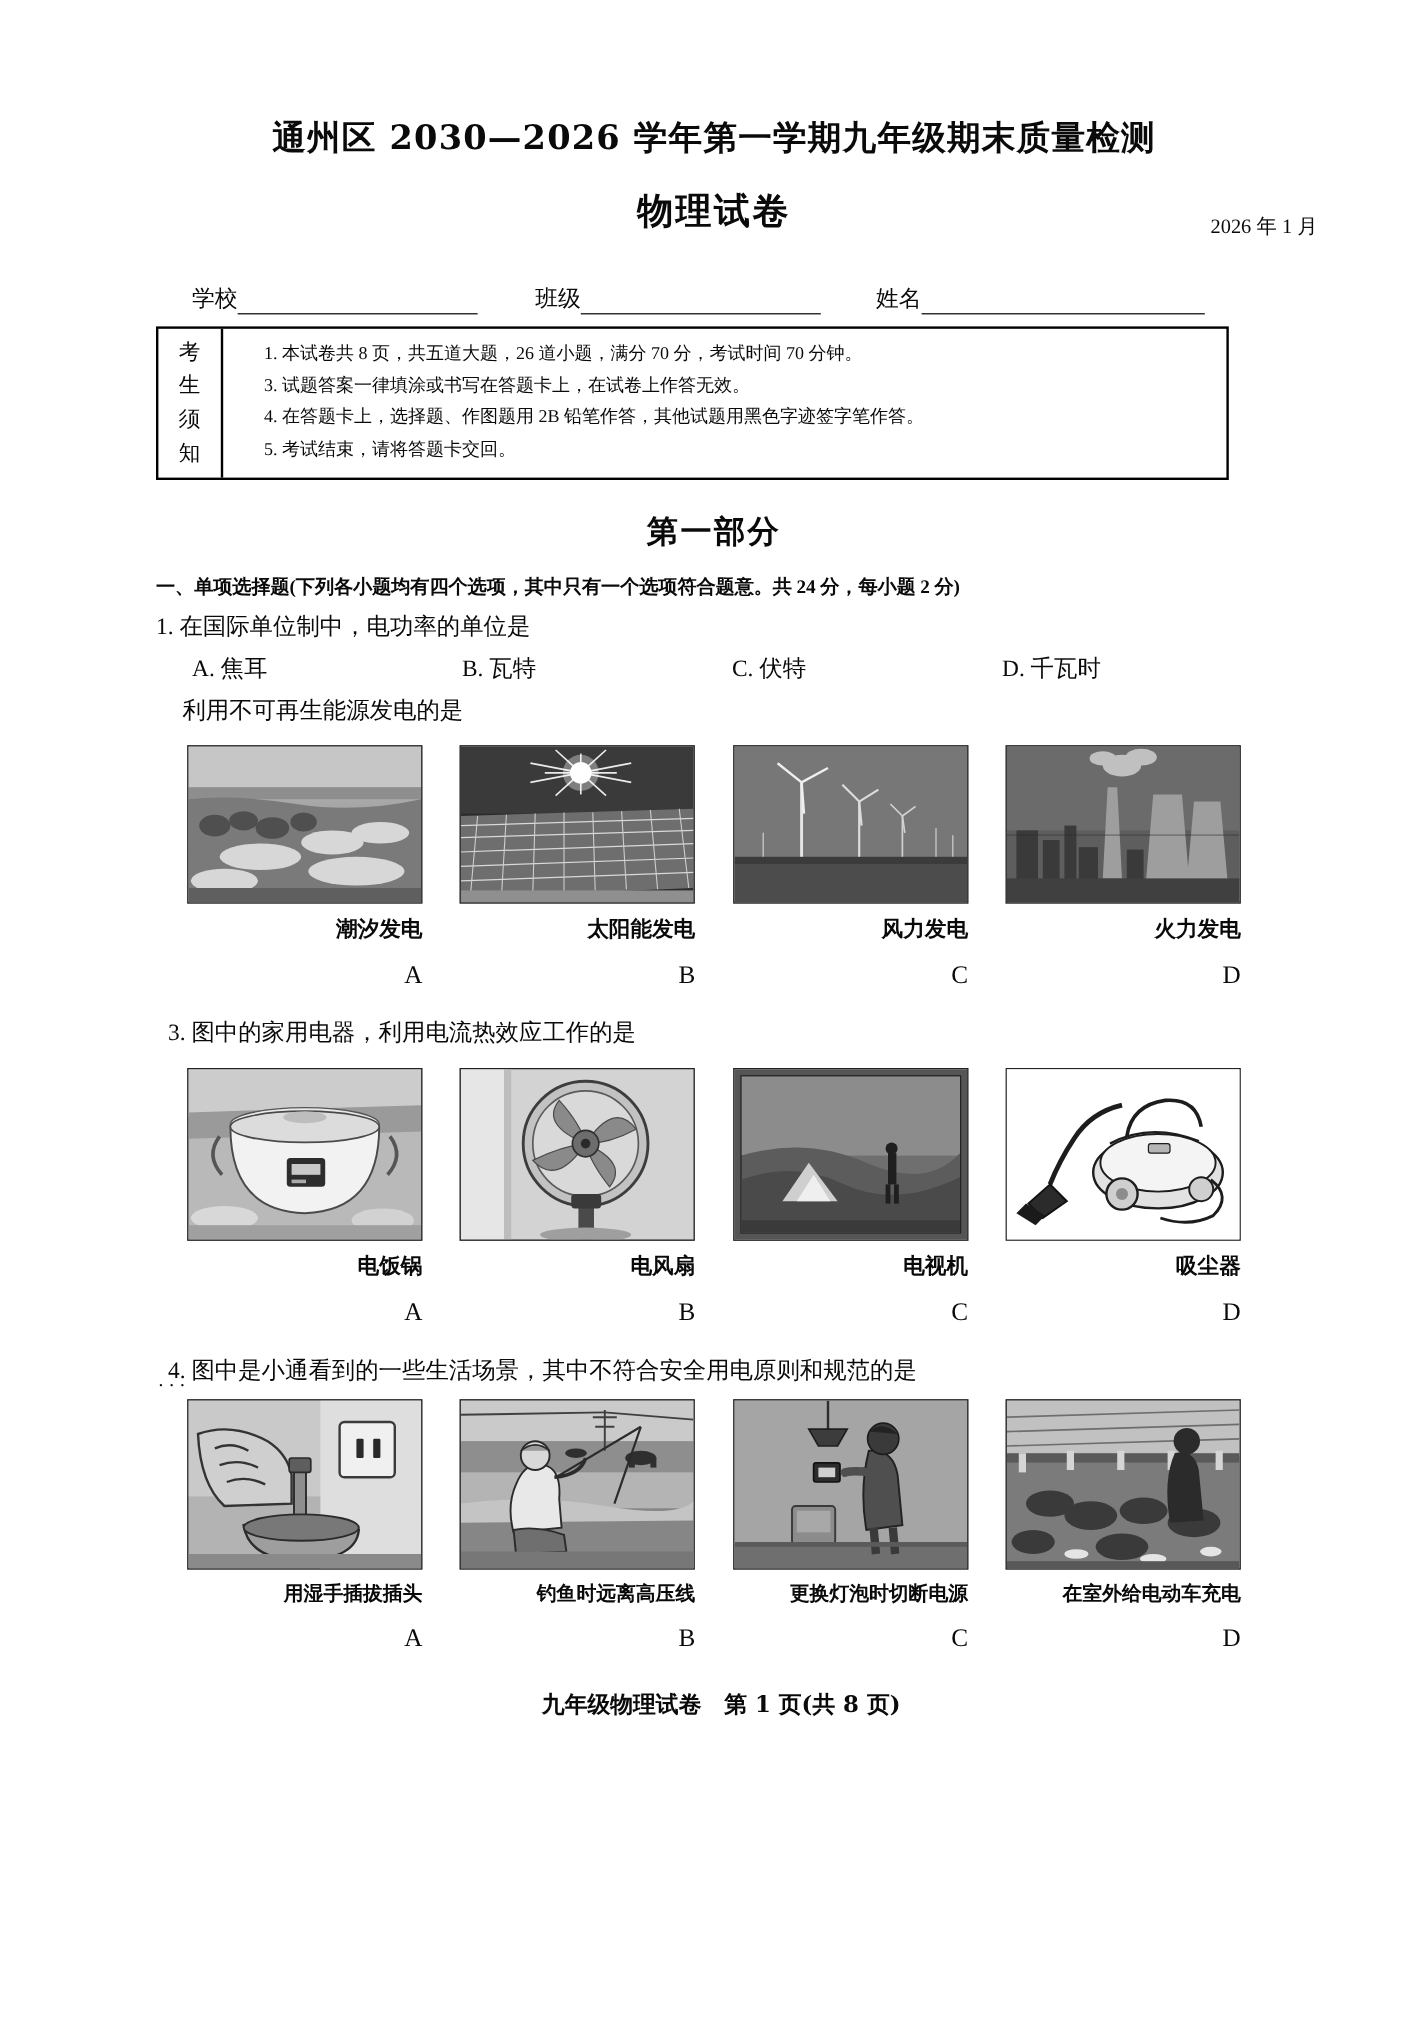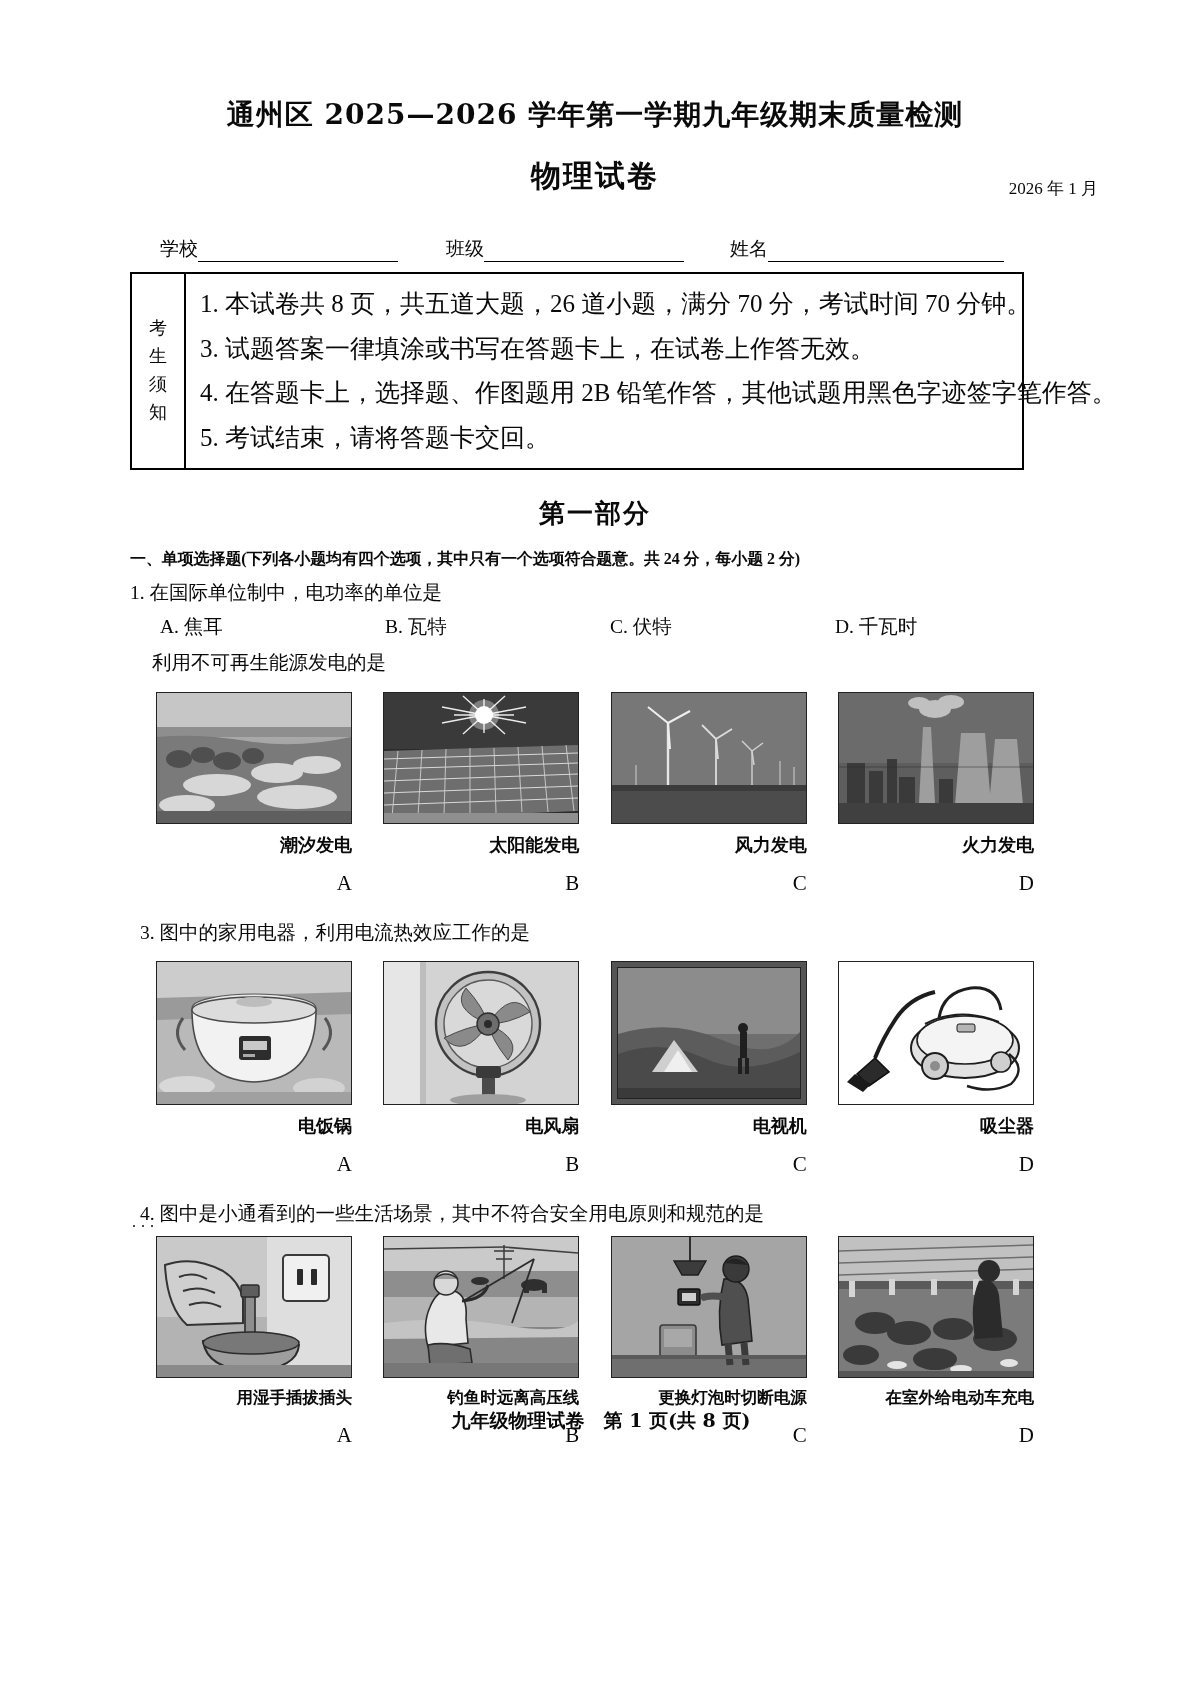--- a/index.html
+++ b/index.html
@@ -89,23 +89,24 @@
     font-size:18px;
     line-height:1.55;
     padding:6px 0;
   }
   .notice-label span{ display:block; }
   .notice-body{
     flex:1;
     padding:8px 10px 8px 14px;
   }
   .notice-item{
-    font-size:25px;
+    font-size:15px;
     line-height:1.78;
     white-space:nowrap;
+    margin-left:20px;
   }
 
   
   .part-heading{
     text-align:center;
     font-size:26px;
     font-weight:bold;
     font-family:"DejaVu Serif", serif;
     margin-top:26px;
     letter-spacing:2px;
@@ -202,21 +203,21 @@
 
   
   .art{ position:absolute; inset:0; width:100%; height:100%; display:block; }
 </style>
 </head>
 <body>
 
 <div class="page">
   <div class="inner">
 
-    <div class="doc-title">通州区 2025—2026 学年第一学期九年级期末质量检测</div>
+    <div class="doc-title">通州区 2030—2026 学年第一学期九年级期末质量检测</div>
 
     <div class="subtitle-row">
       <div class="doc-subtitle">物理试卷</div>
       <div class="doc-date">2026 年 1 月</div>
     </div>
 
     <div class="info-row">
       <div class="info-item">
         <span class="info-label">学校</span>
         <span class="info-blank blank-school"></span>

